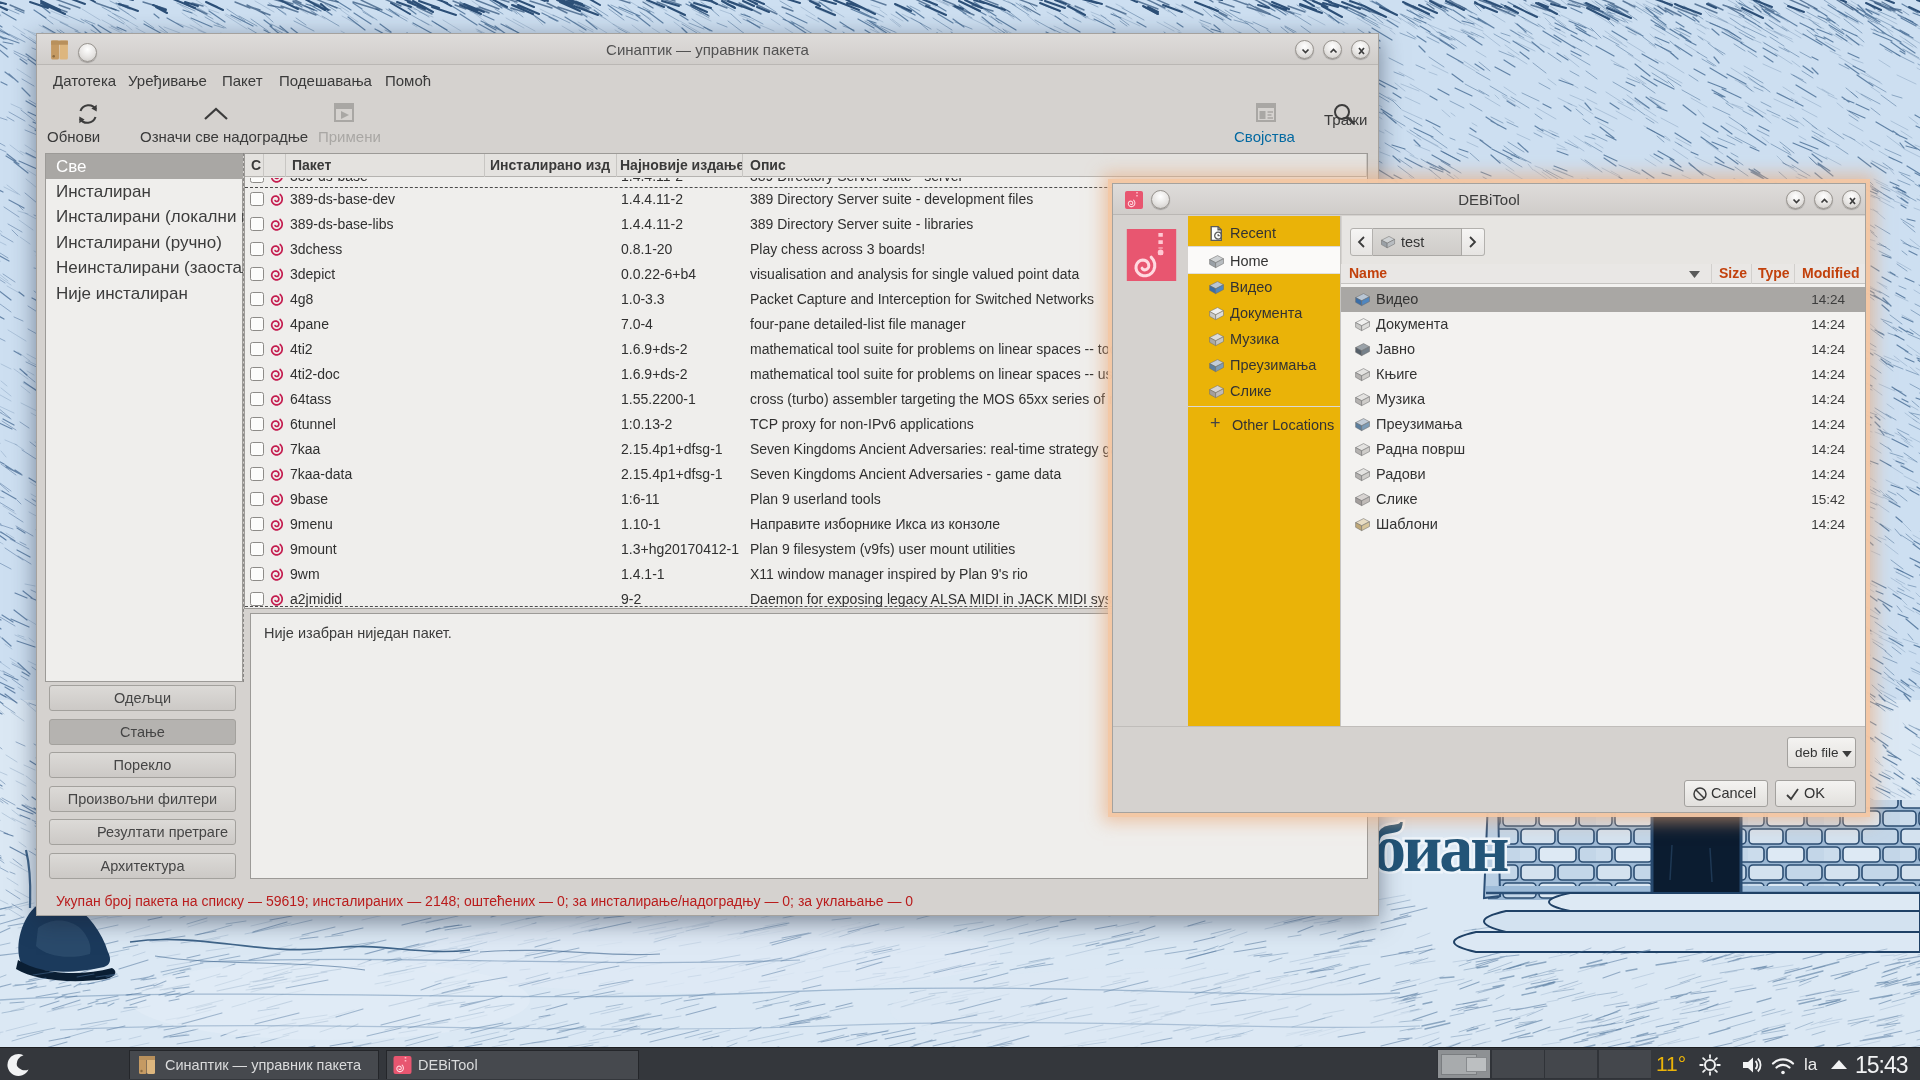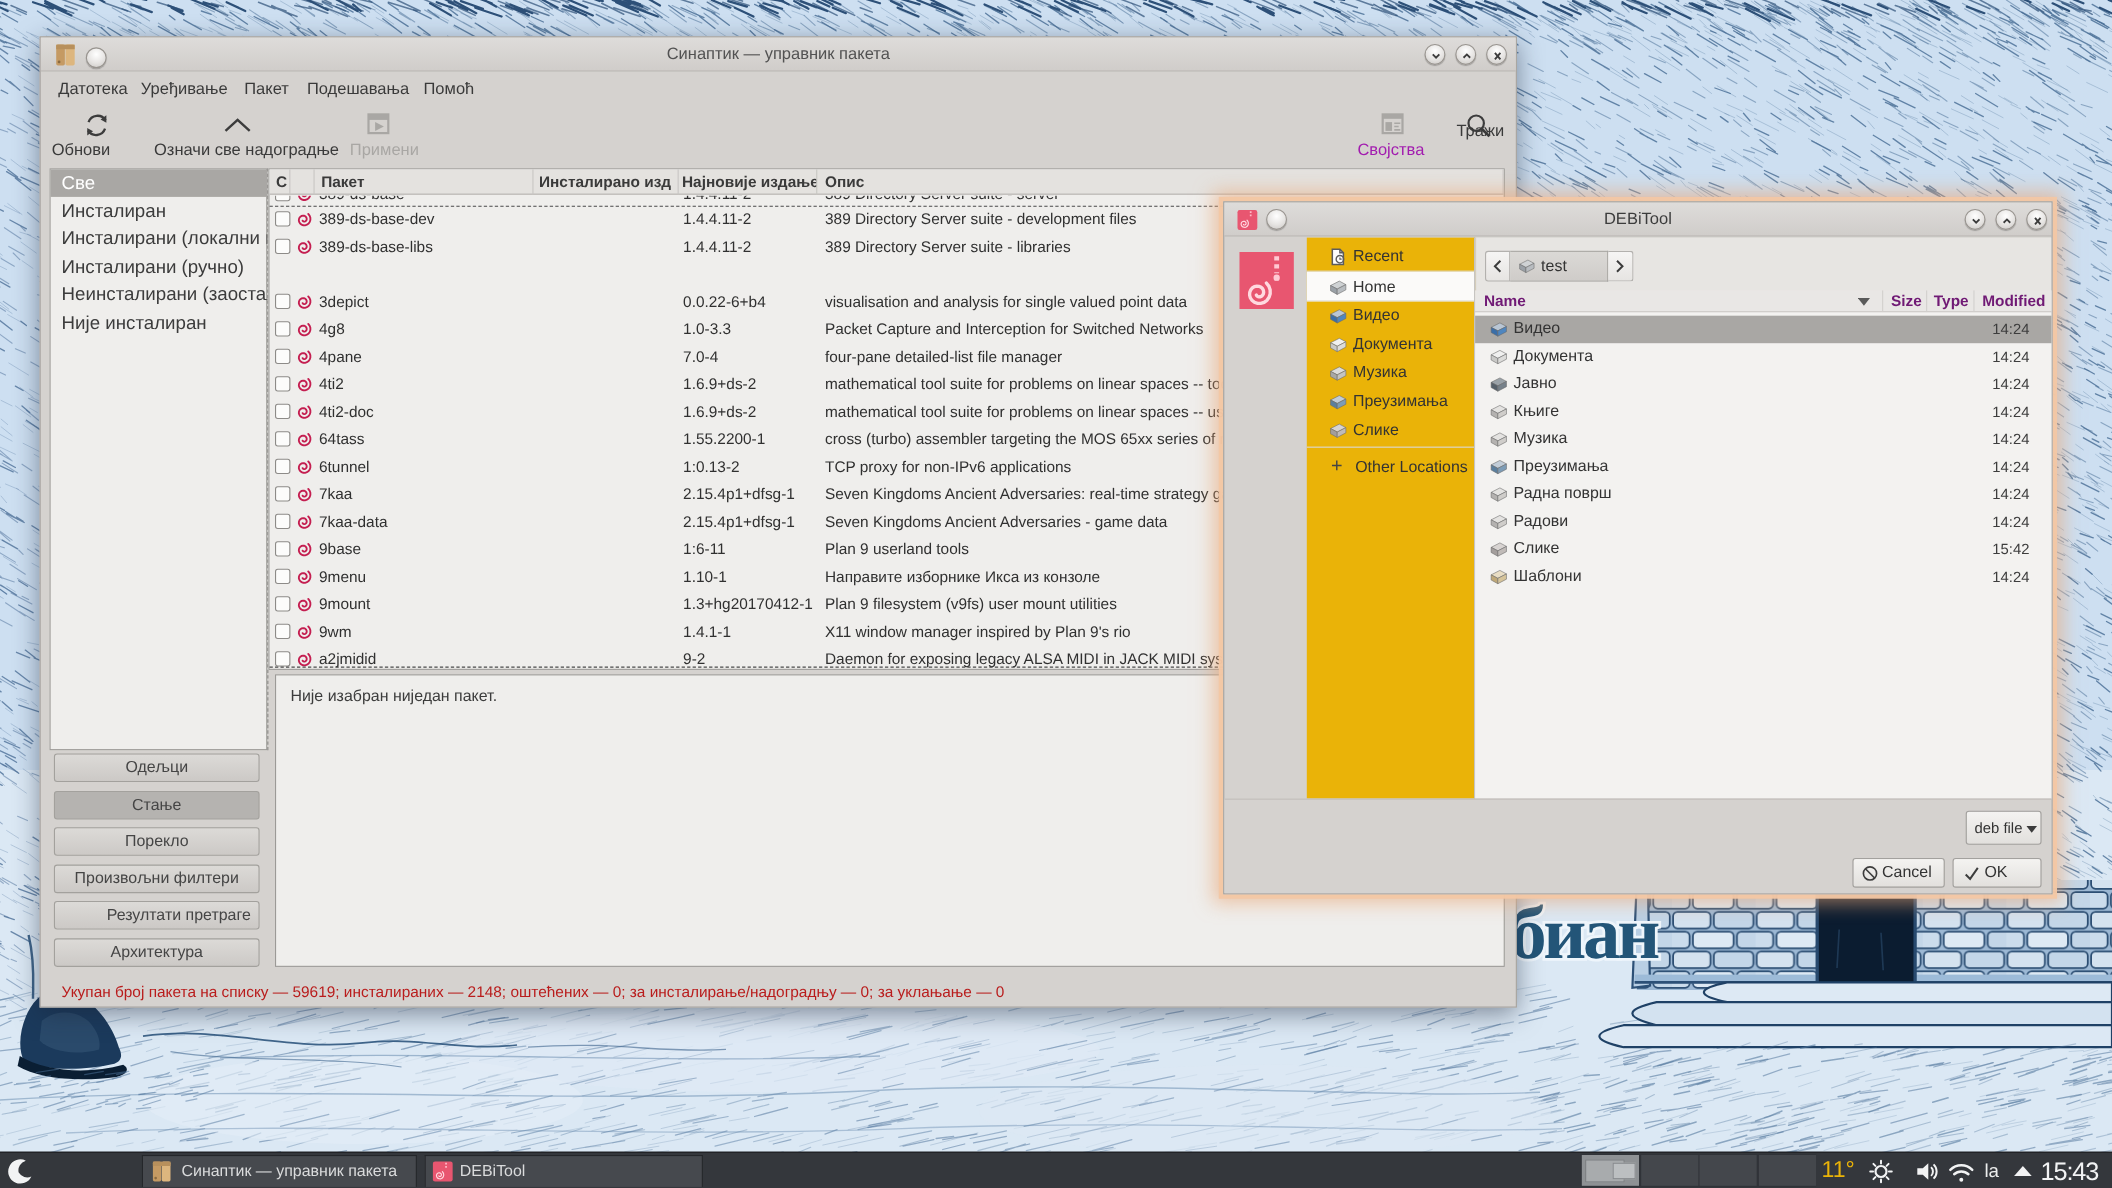--- a/index.html
+++ b/index.html
@@ -147,21 +147,21 @@
           <rect x="3" y="3" width="18" height="5" fill="#a9a7a4"></rect>
           <polygon points="9,10 17,14 9,18" fill="#a9a7a4"></polygon>
         </svg>
         <span class="mi ab" style="left:281px;top:31px;color:#a9a7a4">Примени</span>
         <svg class="ab" style="left:1218px;top:5px" width="22" height="22" viewBox="0 0 22 22">
           <rect x="2" y="2" width="18" height="17" fill="none" stroke="#a9a7a4" stroke-width="2"></rect>
           <rect x="2" y="2" width="18" height="4" fill="#a9a7a4"></rect>
           <rect x="4.5" y="9" width="6" height="8" fill="#a9a7a4"></rect>
           <path d="M12.5 10 L18 10 M12.5 13 L16.5 13 M12.5 16 L18 16" stroke="#a9a7a4" stroke-width="1.5"></path>
         </svg>
-        <span class="mi ab" style="left:1197px;top:31px;color:#a21caf">Својства</span>
+        <span class="mi ab" style="left:1197px;top:31px;color:#0369a1">Својства</span>
         <svg class="ab" style="left:1294px;top:4px" width="26" height="26" viewBox="0 0 26 26">
           <circle cx="11" cy="11" r="7" stroke="#3c3c3c" stroke-width="2" fill="none"></circle>
           <path d="M16 16 L23 23" stroke="#3c3c3c" stroke-width="2.4"></path>
         </svg>
         <span class="mi ab" style="left:1287px;top:14px">Тражи</span>
       </div>
       <div class="ab" style="left:8px;top:119px;width:198px;height:529px;background:#efeeec;border:1px solid #9c9a97">
         <div class="srow" style="top:0;background:#a9a7a4;color:#fff">Све</div>
         <div class="srow" style="top:25.0px;white-space:nowrap;overflow:hidden">Инсталиран</div>
         <div class="srow" style="top:50.4px;white-space:nowrap;overflow:hidden">Инсталирани (локални или за</div>
@@ -207,20 +207,29 @@
         </div>
         <div class="trow" style="top:58px">
           <span class="cb"></span>
           <svg class="sw" width="16" height="16">
             <use href="#swirl" stroke="#c41e50"></use>
           </svg>
           <span class="pn">389-ds-base-libs</span>
           <span class="pv">1.4.4.11-2</span>
           <span class="pd">389 Directory Server suite - libraries</span>
         </div>
+        <div class="trow" style="top:83px">
+          <span class="cb"></span>
+          <svg class="sw" width="16" height="16">
+            <use href="#swirl" stroke="#c41e50"></use>
+          </svg>
+          <span class="pn">3dchess</span>
+          <span class="pv">0.8.1-20</span>
+          <span class="pd">Play chess across 3 boards!</span>
+        </div>
         <div class="trow" style="top:108px">
           <span class="cb"></span>
           <svg class="sw" width="16" height="16">
             <use href="#swirl" stroke="#c41e50"></use>
           </svg>
           <span class="pn">3depict</span>
           <span class="pv">0.0.22-6+b4</span>
           <span class="pd">visualisation and analysis for single valued point data</span>
         </div>
         <div class="trow" style="top:133px">
@@ -454,21 +463,21 @@
               <polygon points="1.5,6.2 9,2.4 14.6,5.4 7.2,9.2" fill="#cfd2d4" stroke="#6b6b6b" stroke-width="0.5"></polygon>
               <polygon points="1.5,6.2 7.2,9.2 7.2,13.8 1.5,10.6" fill="#9aa0a6" stroke="#6b6b6b" stroke-width="0.5"></polygon>
               <polygon points="7.2,9.2 14.6,5.4 14.6,9.9 7.2,13.8" fill="#b8bcc0" stroke="#6b6b6b" stroke-width="0.5"></polygon>
             </svg></span>
           <span class="ab" style="left:28px;top:5px;font-size:14.5px;color:#333">test</span>
         </div>
         <div class="ab" style="left:112px;top:0;width:23px;height:28px;border:1px solid #b3b1ae;border-left:none;border-radius:0 3px 3px 0;background:linear-gradient(#f6f5f4,#e6e4e2)"><svg width="21" height="26" viewBox="0 0 21 26">
             <path d="M8 8 L13 13 L8 18" stroke="#3c3c3c" stroke-width="1.8" fill="none"></path>
           </svg></div>
       </div>
-      <div class="ab" style="left:228px;top:80px;width:526px;height:20px;background:#e9e7e5;border-bottom:1px solid #c6c4c1;font-size:14px;font-weight:bold;color:#701a75">
+      <div class="ab" style="left:228px;top:80px;width:526px;height:20px;background:#e9e7e5;border-bottom:1px solid #c6c4c1;font-size:14px;font-weight:bold;color:#c2410c">
         <div class="ab" style="left:0;top:0;width:371px;height:20px;border-right:1px solid #d2d0cd">
           <span class="ab" style="left:8px;top:1px">Name</span>
           <svg class="ab" style="left:348px;top:7px" width="11" height="8" viewBox="0 0 11 8">
             <polygon points="0,0 11,0 5.5,7" fill="#5a5a5a"></polygon>
           </svg>
         </div>
         <div class="ab" style="left:371px;top:0;width:40px;height:20px;border-right:1px solid #d2d0cd">
           <span class="ab" style="left:7px;top:1px">Size</span>
         </div>
         <div class="ab" style="left:411px;top:0;width:43px;height:20px;border-right:1px solid #d2d0cd">

